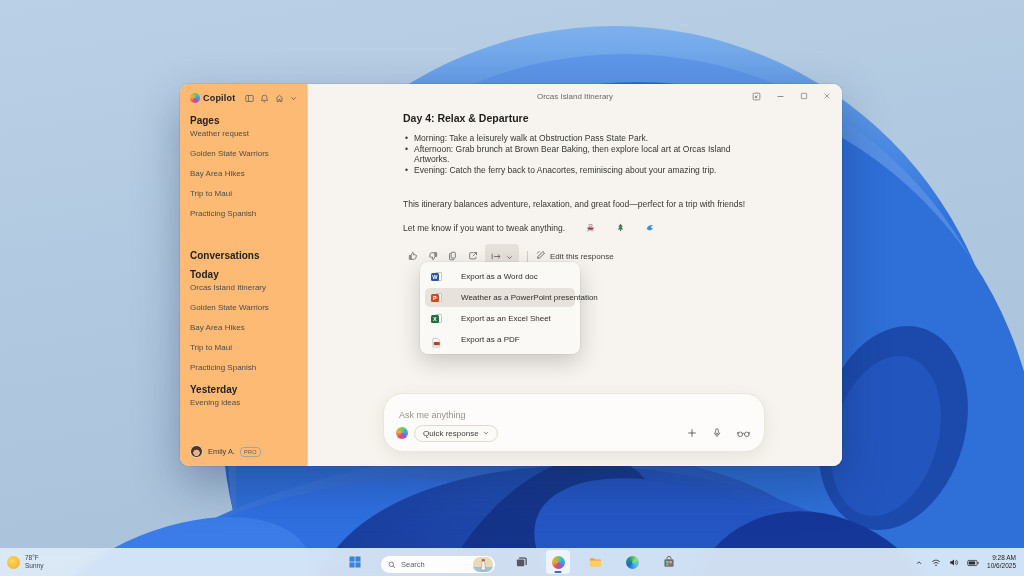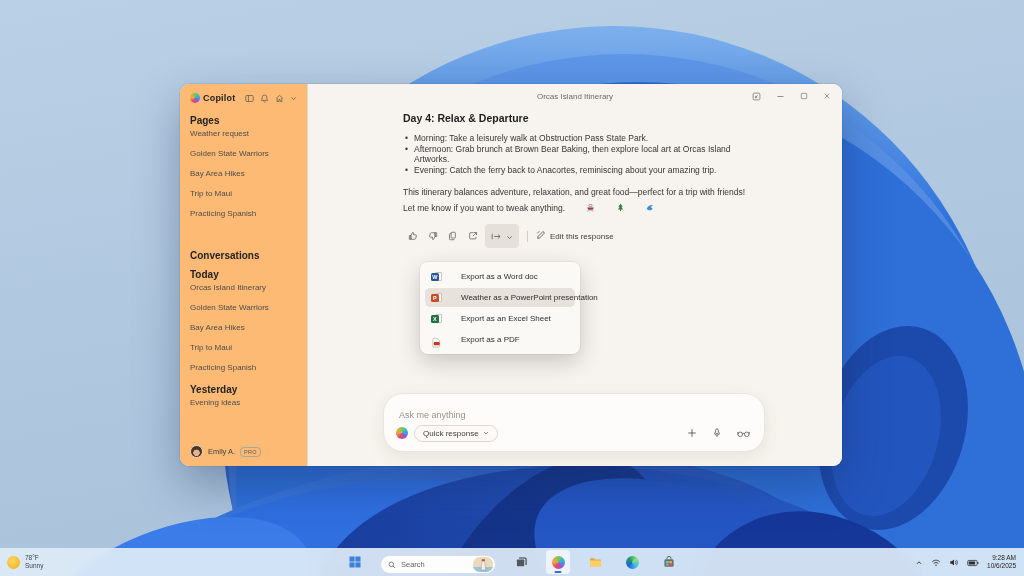--- a/index.html
+++ b/index.html
@@ -40,22 +40,22 @@
   .titlebar-title { font-size:8px; color:#6a6a6a; }
   .win-controls { position:absolute; right:11px; top:0; height:24px; display:flex; align-items:center; gap:15px; color:#6e6e6e; }
   .win-controls span { display:flex; align-items:center; }
 
   .content { padding:4px 0 0 95px; width:460px; }
   .msg-heading { font-size:10.5px; font-weight:bold; color:#1d1d1d; }
   .msg-bullets { margin-top:9px; width:350px; }
   .msg-bullets li { list-style:none; position:relative; padding-left:11px; font-size:8.5px; line-height:10.5px; color:#353535; }
   .msg-bullets li::before { content:"•"; position:absolute; left:2px; top:0; color:#353535; }
   .msg-par { width:350px; font-size:8.5px; line-height:10.5px; color:#353535; }
-  .msg-summary { margin-top:12px; }
-  .msg-closing { margin-top:5px; display:flex; align-items:center; gap:19px; flex-wrap:wrap; }
+  .msg-summary { margin-top:24px; }
+  .msg-closing { margin-top:13px; display:flex; align-items:center; gap:19px; flex-wrap:wrap; }
   .emoji-ic { display:inline-flex; margin-left:2px; }
 
   .action-row { margin-top:11px; display:flex; align-items:center; color:#5a5a5a; }
   .act { display:flex; align-items:center; justify-content:center; width:20px; height:16px; }
   .export-group { display:flex; align-items:center; gap:4px; background:#e5e1da; border-radius:4px; padding:3px 6px; margin-left:2px; }
   .act-divider { width:1px; height:11px; background:#d2cec7; margin:0 8px; }
   .edit-btn { display:flex; align-items:center; gap:4px; font-size:8px; color:#3d3d3d; }
 
   
   .dropdown { position:absolute; left:112px; top:178px; width:160px; background:#fbf9f6;

